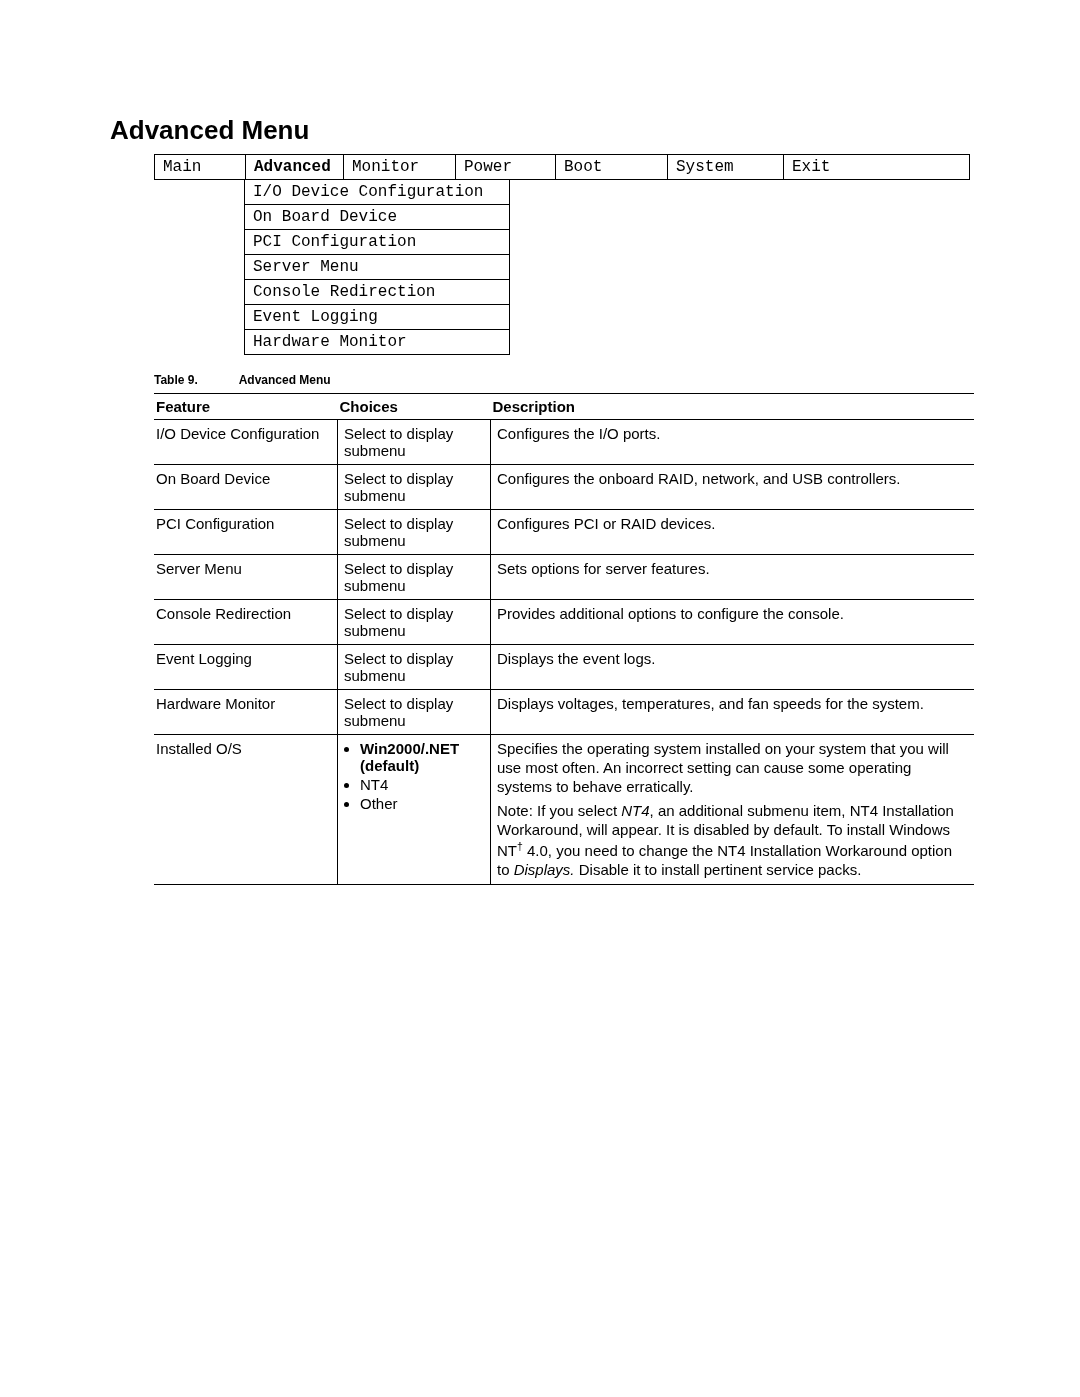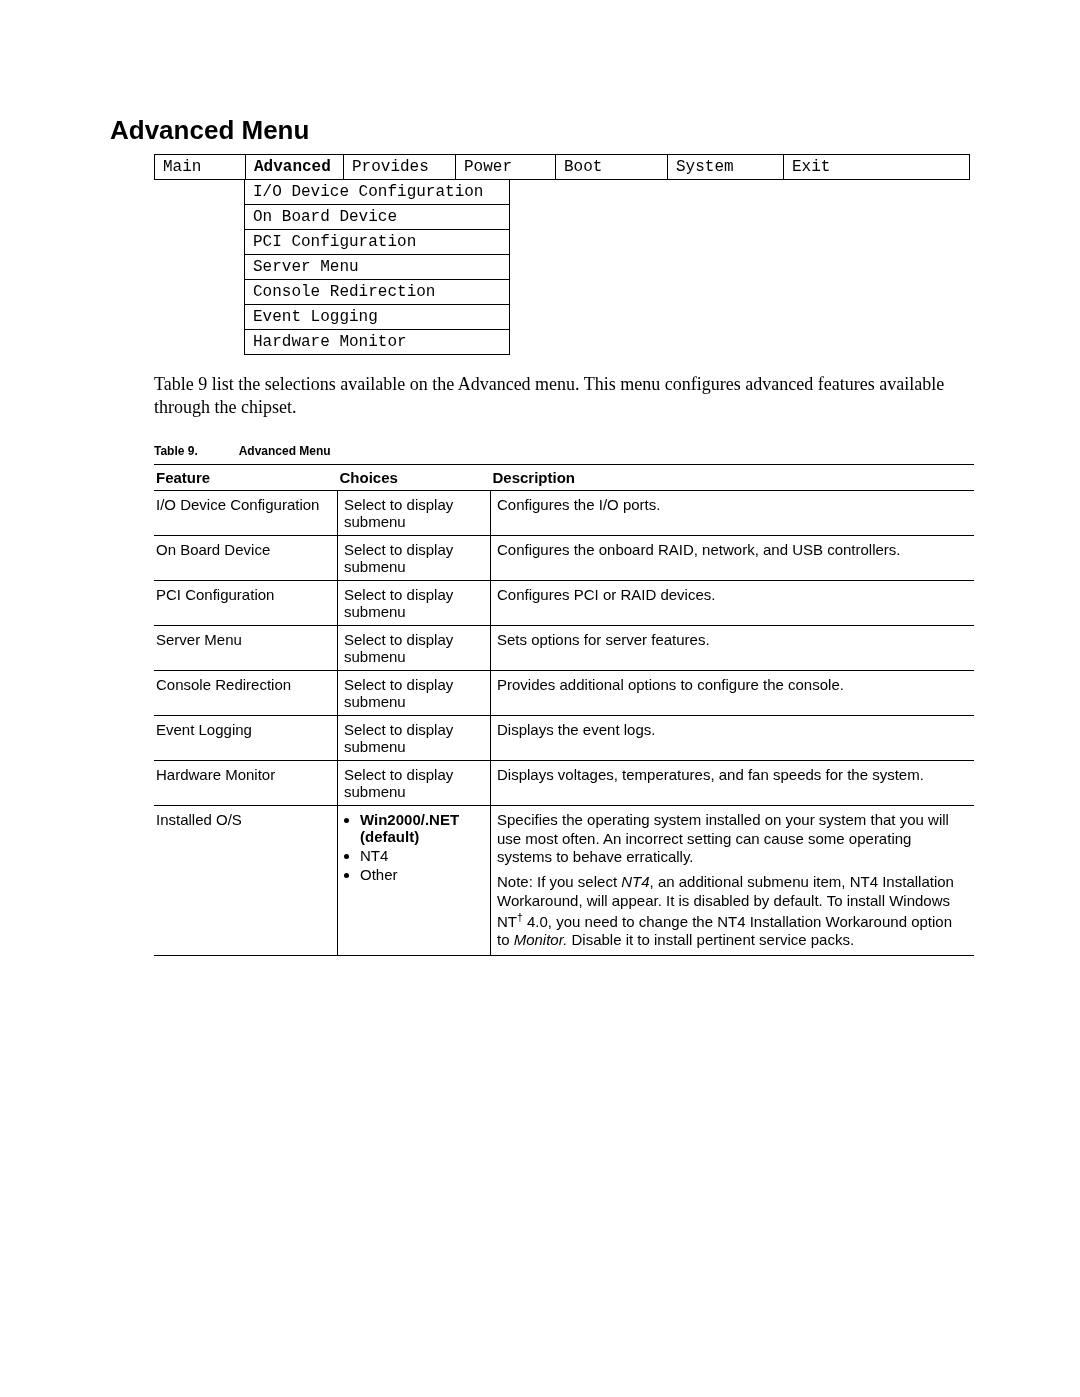--- a/index.html
+++ b/index.html
@@ -137,38 +137,37 @@
 
 <div class="page">
 
   <h1 class="section-title">Advanced Menu</h1>
 
 
   <div class="menu-block">
     <div class="menu-row" id="menu-row">
         <div class="menu-cell" style="width: 90px;">Main</div>
         <div class="menu-cell active" style="width: 98px;">Advanced</div>
-        <div class="menu-cell" style="width: 112px;">Provides</div>
+        <div class="menu-cell" style="width: 112px;">Monitor</div>
         <div class="menu-cell" style="width: 100px;">Power</div>
         <div class="menu-cell" style="width: 112px;">Boot</div>
         <div class="menu-cell" style="width: 116px;">System</div>
         <div class="menu-cell" style="width: 80px;">Exit</div>
       </div>
     <div class="submenu" id="submenu">
         <div class="sub-item">I/O Device Configuration</div>
         <div class="sub-item">On Board Device</div>
         <div class="sub-item">PCI Configuration</div>
         <div class="sub-item">Server Menu</div>
         <div class="sub-item">Console Redirection</div>
         <div class="sub-item">Event Logging</div>
         <div class="sub-item">Hardware Monitor</div>
       </div>
   </div>
 
-  <p class="para">Table 9 list the selections available on the Advanced menu.  This menu configures advanced features available through the chipset.</p>
 
   <div class="table-caption">
     <span class="cap-num">Table 9.</span>
     <span>Advanced Menu</span>
   </div>
 
   <table class="feat">
     <thead>
       <tr>
         <th class="col-feature">Feature</th>
@@ -217,21 +216,21 @@
           <td class="col-choices">
             <ul>
               <li class="bold-choice">Win2000/.NET (default)</li>
               <li>NT4</li>
               <li>Other</li>
             </ul>
           </td>
           <td class="col-desc">
             <div class="desc-block">
               <p>Specifies the operating system installed on your system that you will use most often.  An incorrect setting can cause some operating systems to behave erratically.</p>
-              <p>Note:  If you select <span class="ital">NT4</span>, an additional submenu item, NT4 Installation Workaround, will appear.  It is disabled by default.  To install Windows NT<sup class="dagger">†</sup> 4.0, you need to change the NT4 Installation Workaround option to <span class="ital">Monitor.</span>  Disable it to install pertinent service packs.</p>
+              <p>Note:  If you select <span class="ital">NT4</span>, an additional submenu item, NT4 Installation Workaround, will appear.  It is disabled by default.  To install Windows NT<sup class="dagger">†</sup> 4.0, you need to change the NT4 Installation Workaround option to <span class="ital">Displays.</span>  Disable it to install pertinent service packs.</p>
             </div>
           </td>
         </tr>
       </tbody>
   </table>
 
 
 
 </div>
 

